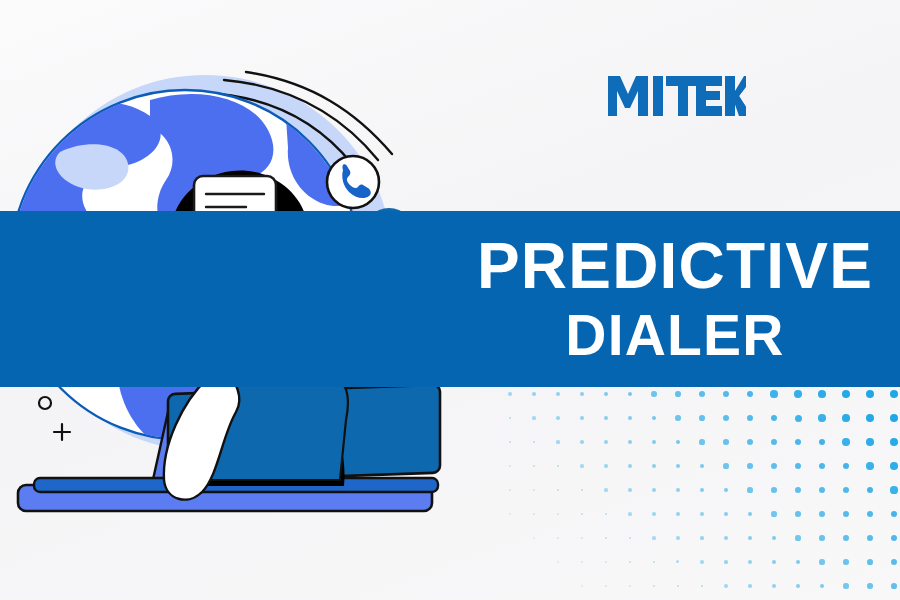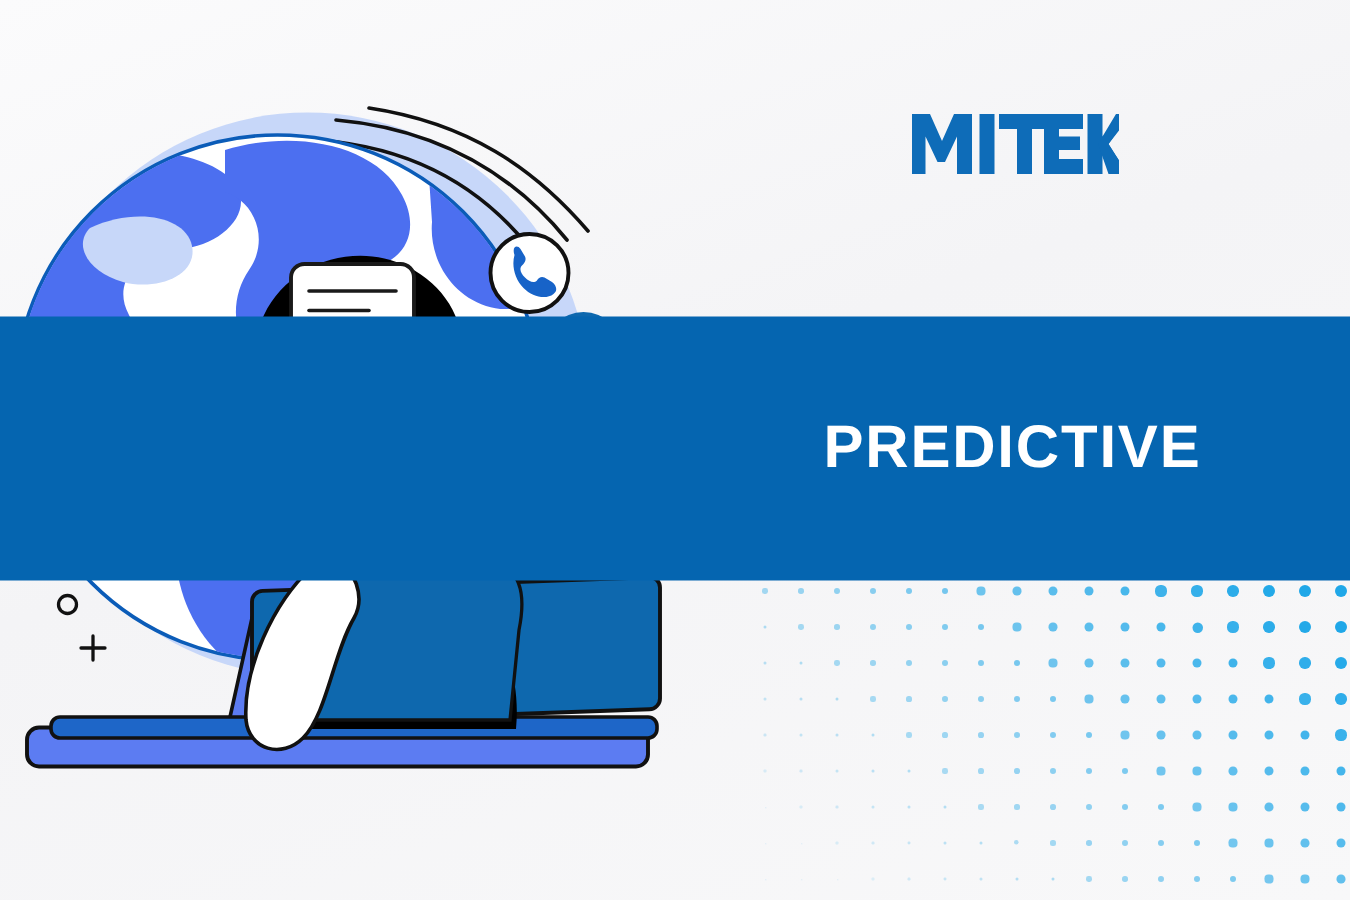--- a/index.html
+++ b/index.html
@@ -20,21 +20,21 @@
   
   #band{
     position:absolute;left:0;top:211px;width:900px;height:176px;
     background:#0565B0;
   }
   #title{
     position:absolute;left:450px;top:211px;width:450px;height:176px;
     display:flex;flex-direction:column;align-items:center;justify-content:center;
     color:#ffffff;font-weight:bold;letter-spacing:1.2px;line-height:1.03;
   }
-  #title .l1{font-size:40px;}
+  #title .l1{font-size:64px;}
   #title .l2{font-size:57px;margin-top:6px;}
 
   
   #logo{position:absolute;left:606px;top:74px;width:140px;height:44px;}
 
   
   #illu{position:absolute;left:0;top:60px;width:470px;height:470px;}
 
   .nosel{user-select:none;}
 </style>
@@ -318,20 +318,21 @@
         <line x1="408" y1="282" x2="424" y2="282"></line>
         <line x1="416" y1="274" x2="416" y2="290"></line>
       </g>
     </svg>
   </div>
 
   <div id="band"></div>
 
   <div id="title" class="nosel">
     <div class="l1">PREDICTIVE</div>
+    <div class="l2">DIALER</div>
   </div>
 
   <div id="logo">
     <svg width="140" height="44" viewBox="0 0 140 44" xmlns="http://www.w3.org/2000/svg">
       <g fill="#0E6CB8">
 
         <path d="M2 42 L2 2 L14 2 L22 20 L30 2 L42 2 L42 42 L32 42 L32 17 L24 34 L19 34 L11 17 L11 42 Z"></path>
 
         <rect x="47" y="2" width="10" height="40"></rect>
 

